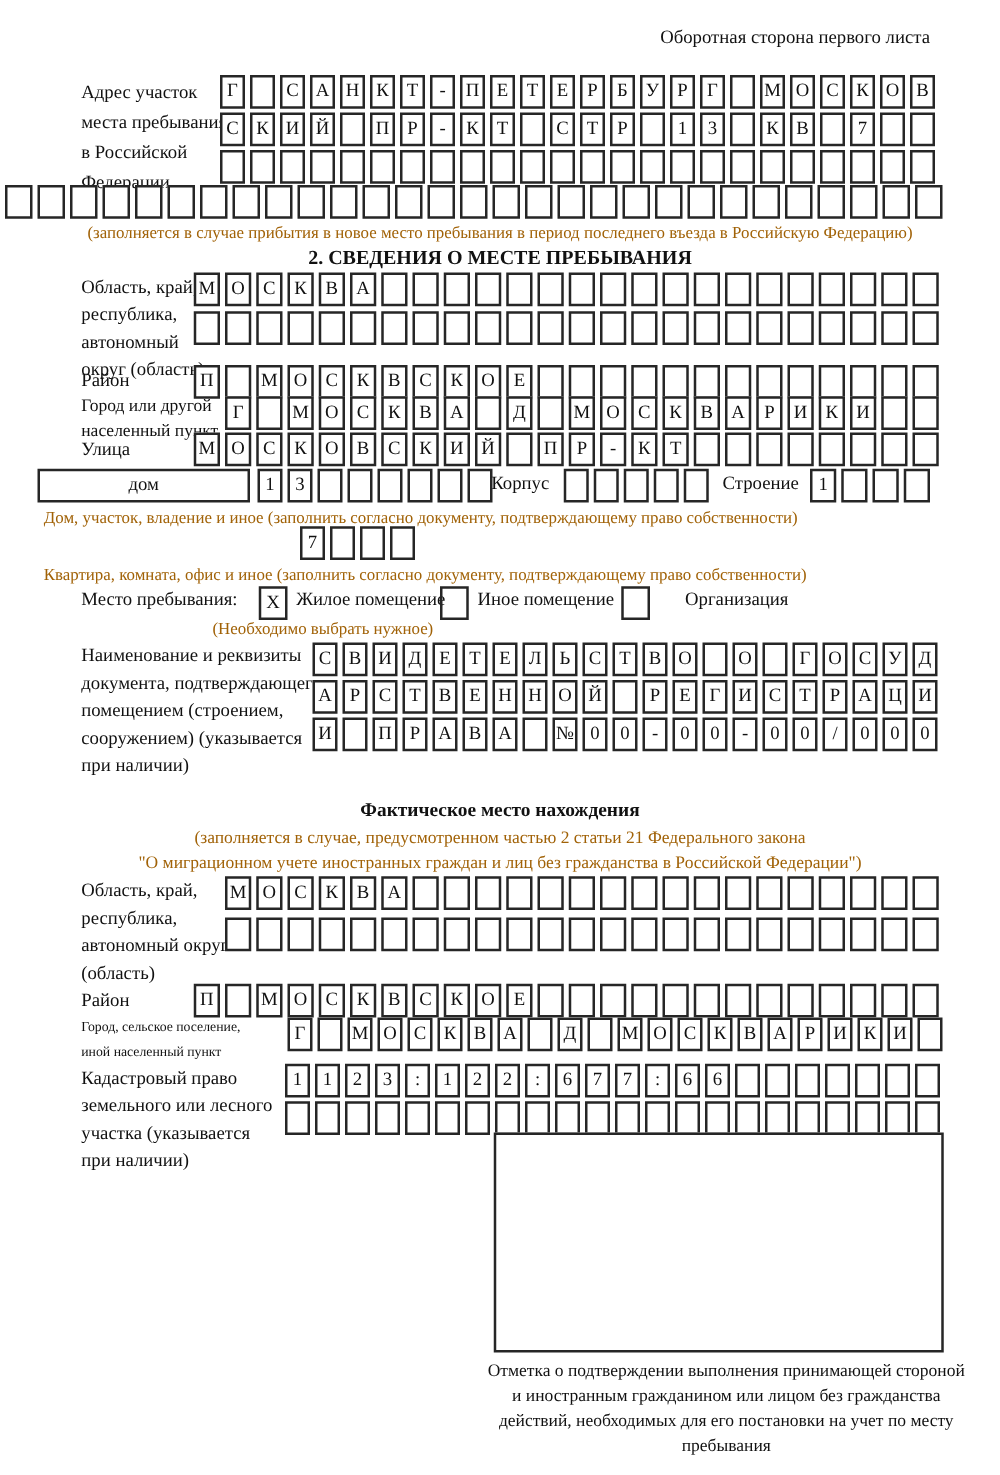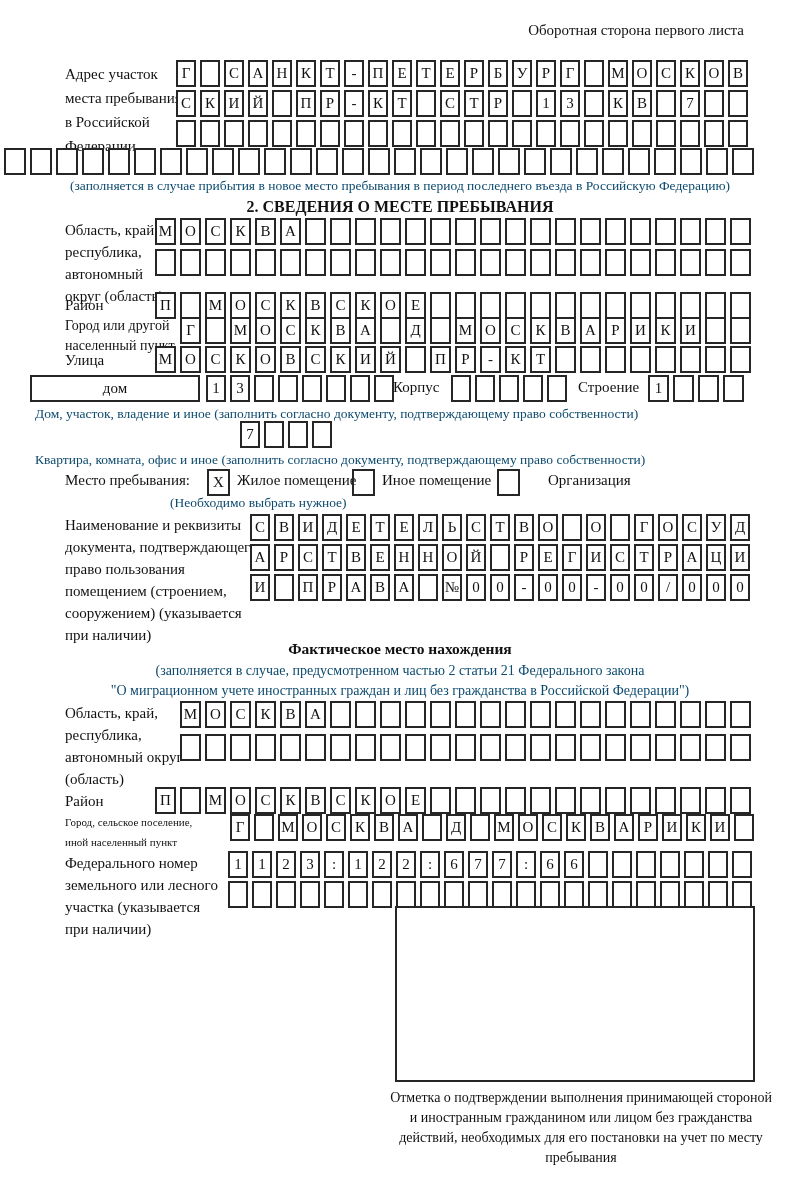--- a/index.html
+++ b/index.html
@@ -3,21 +3,21 @@
 <meta charset="utf-8">
 <style>
   html,body{margin:0;padding:0;background:#fff;}
   .page{position:relative;width:800px;height:1180px;background:#fff;overflow:hidden;
         font-family:"Liberation Serif","DejaVu Serif",serif;color:#111;}
   .abs{position:absolute;}
   .lbl{position:absolute;font-size:15px;color:#111;}
   .lbl div{line-height:22px;}
   .lh24 div{line-height:24px;}
   .lh20 div{line-height:20px;}
-  .cap{position:absolute;font-size:13.5px;color:#0c4a6e;white-space:nowrap;}
+  .cap{position:absolute;font-size:13.5px;color:#a16207;white-space:nowrap;}
   .capwrap{position:absolute;font-size:14px;color:#111;text-align:center;line-height:20px;}
   .title{position:absolute;left:0;width:800px;text-align:center;font-weight:bold;color:#111;}
   .cellrow{position:absolute;display:flex;gap:4px;}
   .cell{flex:none;box-sizing:content-box;width:17px;height:23px;border:2px solid #262626;
         text-align:center;line-height:23px;font-size:15px;color:#111;background:#fff;}
   .tight .cell{width:16px;}
   .wide .cell{width:18px;}
   .chk{position:absolute;box-sizing:content-box;width:19px;height:23px;border:2px solid #262626;
        text-align:center;line-height:23px;font-size:15px;}
   .field-box{position:absolute;box-sizing:content-box;height:23px;border:2px solid #262626;
@@ -341,21 +341,20 @@
   <div class="inline-lbl" style="left:237px;top:472px;">Жилое помещение</div>
   <div class="chk" style="left:352px;top:469px;"></div>
   <div class="inline-lbl" style="left:382px;top:472px;">Иное помещение</div>
   <div class="chk" style="left:497px;top:469px;"></div>
   <div class="inline-lbl" style="left:548px;top:472px;">Организация</div>
   <div class="cap" style="left:170px;top:495px;">(Необходимо выбрать нужное)</div>
 
   <div class="lbl" style="left:65px;top:514px;">
     <div>Наименование и реквизиты</div>
     <div>документа, подтверждающего</div>
-    <div>право пользования</div>
     <div>помещением (строением,</div>
     <div>сооружением) (указывается</div>
     <div>при наличии)</div>
   </div>
   <div class="cellrow tight" style="left:250px;top:514px;">
       <span class="cell">С</span>
       <span class="cell">В</span>
       <span class="cell">И</span>
       <span class="cell">Д</span>
       <span class="cell">Е</span>
@@ -537,21 +536,21 @@
       <span class="cell">В</span>
       <span class="cell">А</span>
       <span class="cell">Р</span>
       <span class="cell">И</span>
       <span class="cell">К</span>
       <span class="cell">И</span>
       <span class="cell"></span>
     </div>
 
   <div class="lbl" style="left:65px;top:852px;">
-    <div>Федерального номер</div>
+    <div>Кадастровый право</div>
     <div>земельного или лесного</div>
     <div>участка (указывается</div>
     <div>при наличии)</div>
   </div>
   <div class="cellrow tight" style="left:228px;top:851px;">
       <span class="cell">1</span>
       <span class="cell">1</span>
       <span class="cell">2</span>
       <span class="cell">3</span>
       <span class="cell">:</span>

